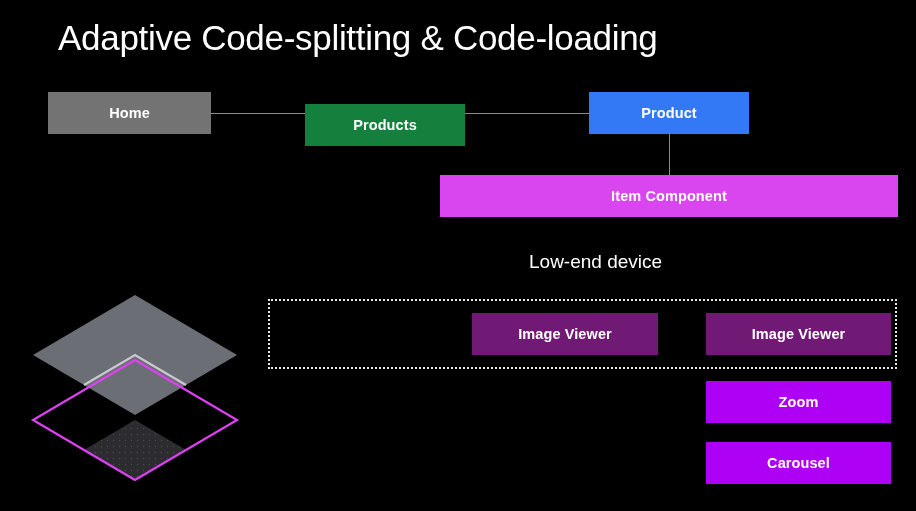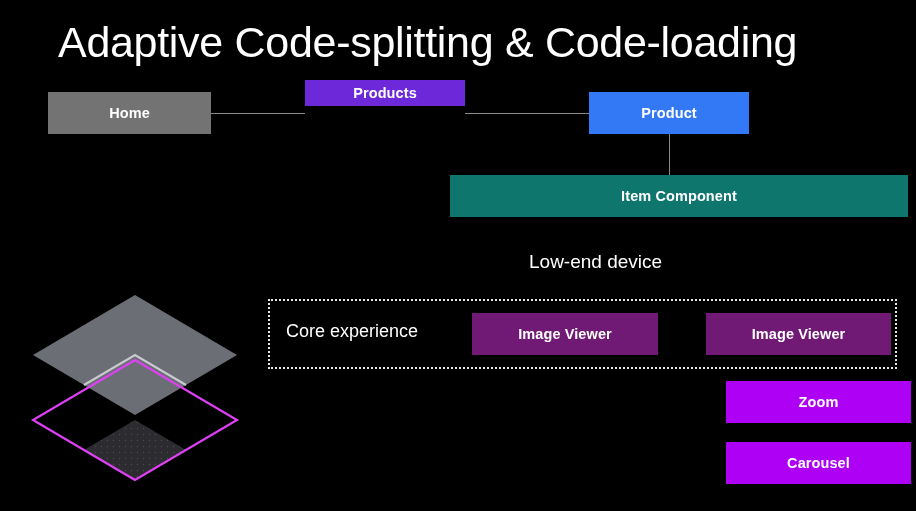--- a/index.html
+++ b/index.html
@@ -20,43 +20,43 @@
     left: 0; top: 0;
     width: 916px;
     height: 511px;
     background: #000000;
   }
 
   .title {
     position: absolute;
     left: 58px;
     top: 18px;
-    font-size: 43px;
+    font-size: 35px;
     font-weight: 400;
     letter-spacing: -0.3px;
     color: #ffffff;
     white-space: nowrap;
   }
 
   .node {
     position: absolute;
     display: flex;
     align-items: center;
     justify-content: center;
     font-size: 14.5px;
     font-weight: bold;
     color: #ffffff;
     letter-spacing: 0.1px;
     text-align: center;
   }
 
   .node-home     { left: 48px;  top: 92px;  width: 163px; height: 42px; background: #737373; }
-  .node-products { left: 305px; top: 80px;  width: 160px; height: 26px; background: #6d28d9; }
+  .node-products { left: 305px; top: 104px;  width: 160px; height: 42px; background: #15803d; }
   .node-product  { left: 589px; top: 92px;  width: 160px; height: 42px; background: #3379f6; }
-  .node-item     { left: 450px; top: 175px; width: 458px; height: 42px; background: #0f766e; }
+  .node-item     { left: 440px; top: 175px; width: 458px; height: 42px; background: #d946ef; }
 
   .conn-h {
     position: absolute;
     height: 1px;
     background: #8b8b8b;
   }
   .conn-h1 { left: 211px; top: 113px; width: 94px; }
   .conn-h2 { left: 465px; top: 113px; width: 124px; }
   .conn-v {
     position: absolute;
@@ -101,21 +101,21 @@
     position: absolute;
     display: flex;
     align-items: center;
     justify-content: center;
     font-size: 14.5px;
     font-weight: bold;
     color: #ffffff;
     letter-spacing: 0.1px;
   }
   .chip-pink   { background: #701a75; }
-  .chip-purple { background: #ad00f5; margin-left: 20px; }
+  .chip-purple { background: #ad00f5; }
 
   .chip-iv-low  { left: 472px; top: 313px; width: 186px; height: 42px; }
   .chip-iv-high { left: 706px; top: 313px; width: 185px; height: 42px; }
   .chip-zoom    { left: 706px; top: 381px; width: 185px; height: 42px; }
   .chip-carousel{ left: 706px; top: 442px; width: 185px; height: 42px; }
 
   .diagram-art {
     position: absolute;
     left: 10px;
     top: 283px;
@@ -140,21 +140,20 @@
 
   <div class="node node-product">Product</div>
 
   <div class="node node-item">Item Component</div>
 
   <div class="col-label col-label-low">Low-end device</div>
 
 
   <div class="core-box"></div>
 
-  <div class="core-label">Core experience</div>
 
   <div class="chip chip-pink chip-iv-low">Image Viewer</div>
 
   <div class="chip chip-pink chip-iv-high">Image Viewer</div>
 
   <div class="chip chip-purple chip-zoom">Zoom</div>
 
   <div class="chip chip-purple chip-carousel">Carousel</div>
 
   <svg class="diagram-art" viewBox="0 0 250 210">

